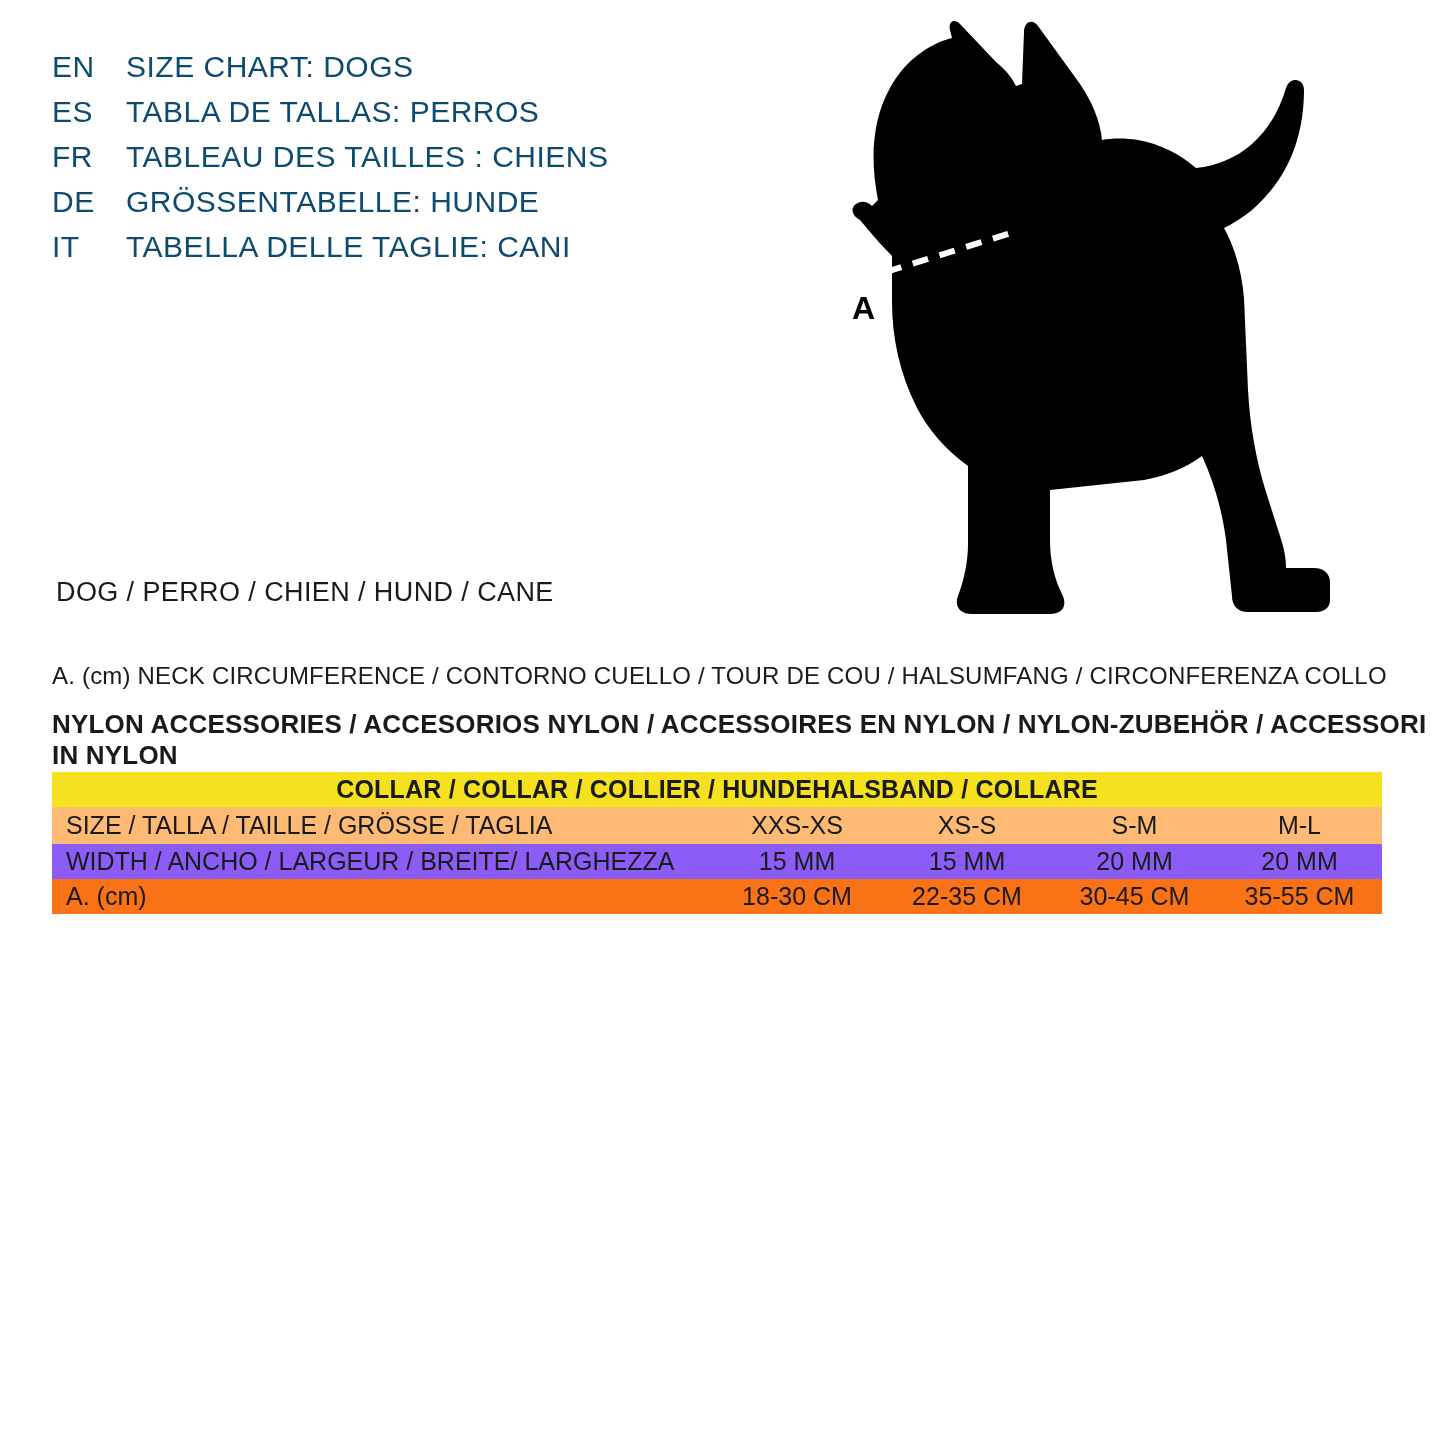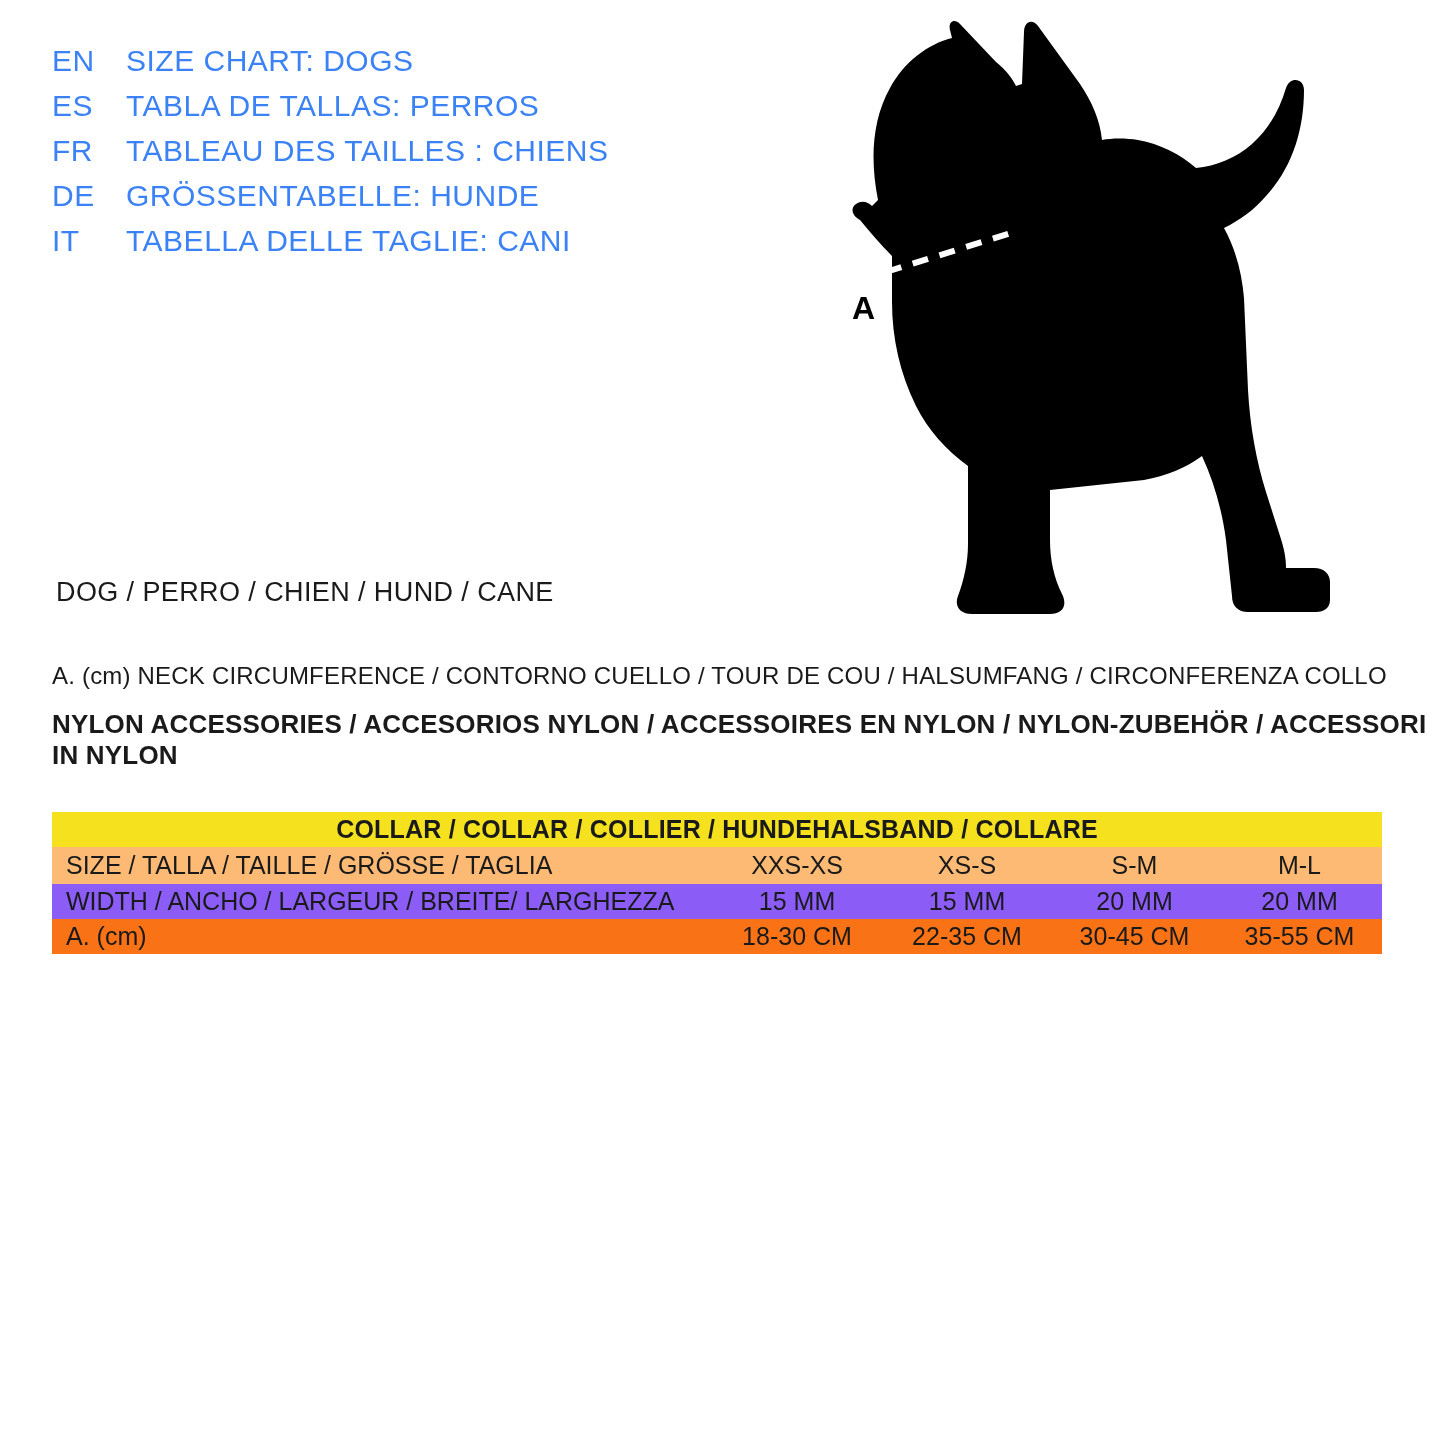--- a/index.html
+++ b/index.html
@@ -18,25 +18,25 @@
 
   
   .lang-block {
     position: absolute;
     left: 52px;
     top: 44px;
     width: 700px;
   }
   .lang-row {
     display: flex;
-    align-items: flex-start;
+    align-items: center;
     height: 45px;
     font-size: 30px;
     letter-spacing: 0.5px;
-    color: #3b82f6;
+    color: #0c4a6e;
   }
   .lang-code {
     width: 74px;
     flex: 0 0 74px;
   }
   .lang-text {
     flex: 1;
   }
 
   
@@ -82,21 +82,21 @@
     top: 709px;
     font-size: 26px;
     font-weight: 700;
     letter-spacing: 0.2px;
   }
 
   
   .size-table {
     position: absolute;
     left: 52px;
-    top: 812px;
+    top: 772px;
     width: 1330px;
     border-collapse: collapse;
     table-layout: fixed;
     font-size: 25px;
   }
   .size-table td {
     padding: 0;
     height: 35px;
     vertical-align: middle;
   }

